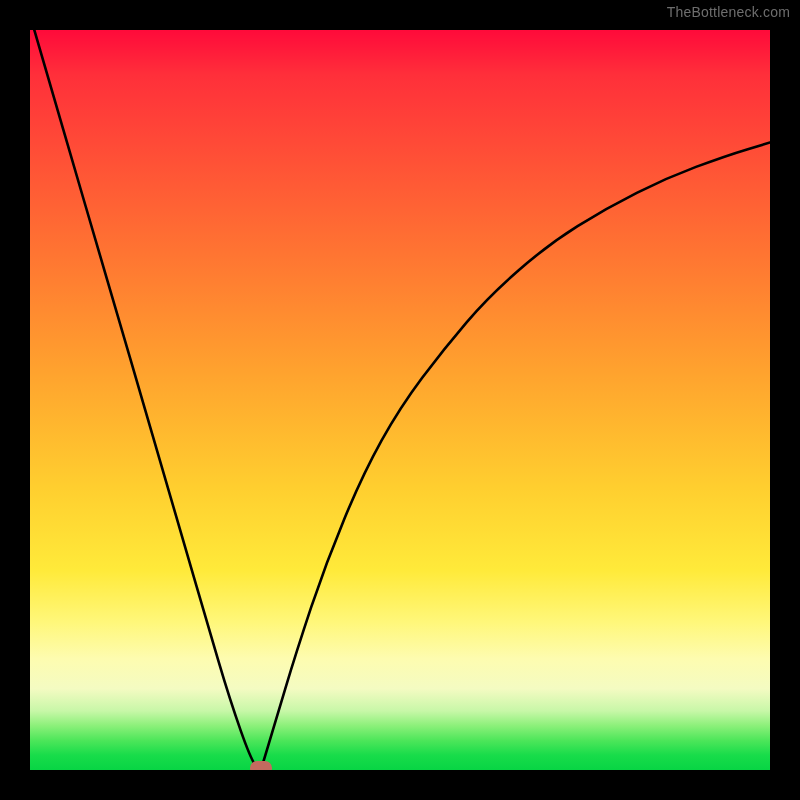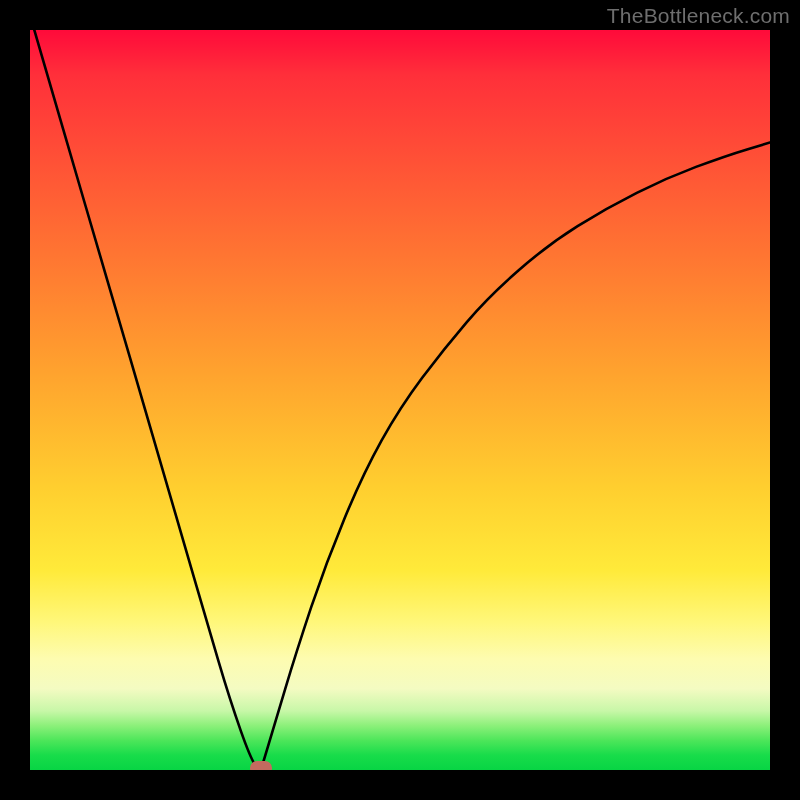--- a/index.html
+++ b/index.html
@@ -46,21 +46,21 @@
       #4de65a 96%,
       #18dc4a 98%,
       #08d544 100%
     );
   }
   .watermark {
     position: absolute;
     top: 4px;
     right: 10px;
     color: #6e6e6e;
-    font-size: 21px;
+    font-size: 14px;
     font-weight: 500;
     letter-spacing: 0.2px;
     user-select: none;
   }
   svg.curve {
     position: absolute;
     inset: 0;
     width: 100%;
     height: 100%;
   }

